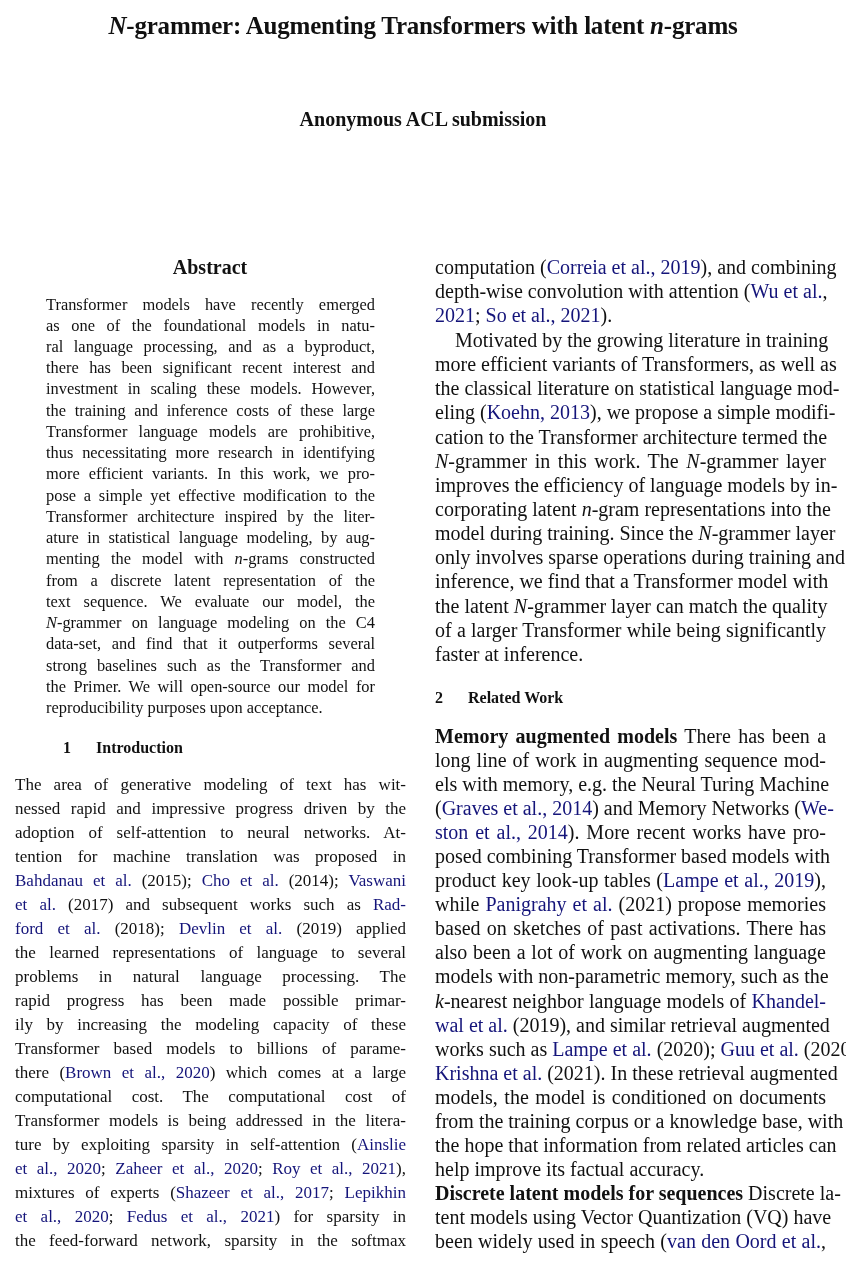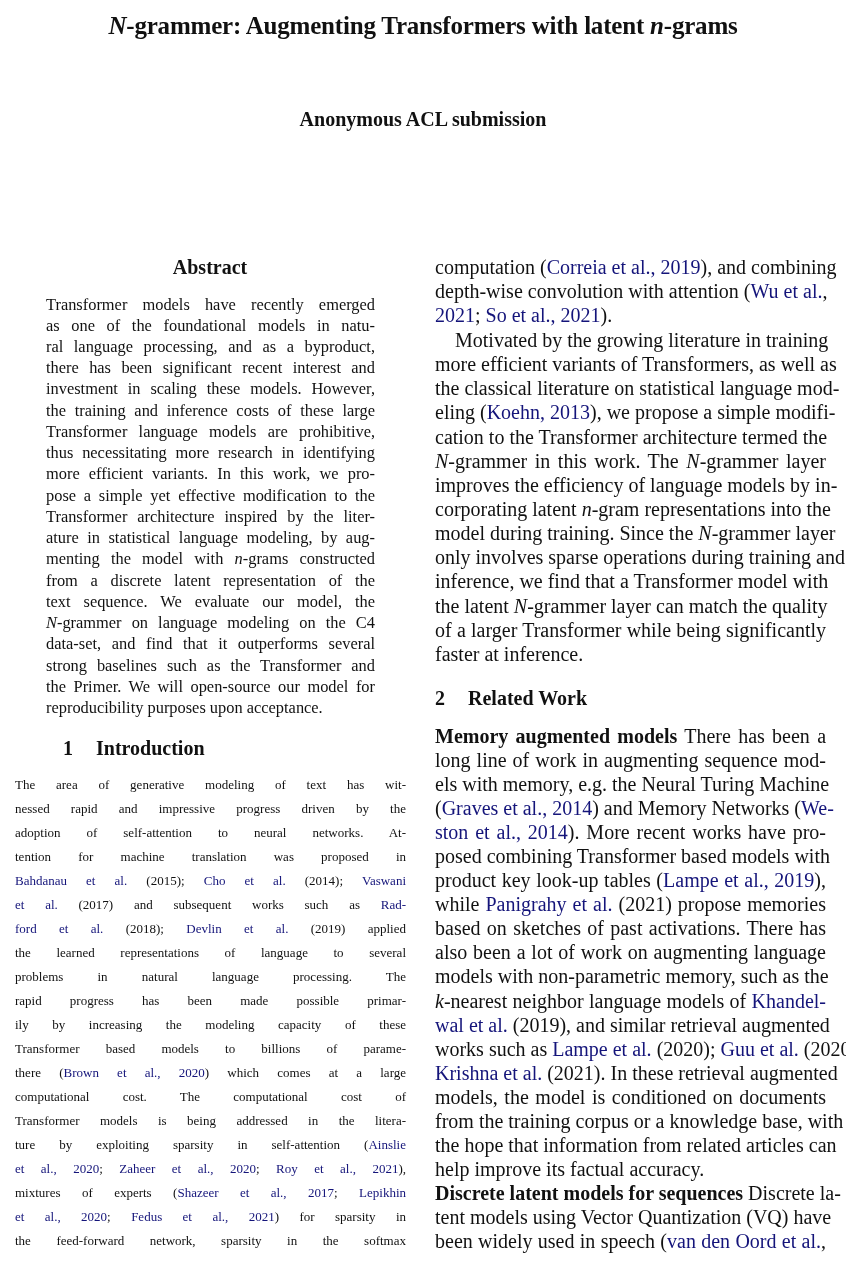--- a/index.html
+++ b/index.html
@@ -13,30 +13,30 @@
   }
   .author {
     position: absolute; left: 0; width: 846px; top: 106px; text-align: center;
     font-weight: bold; font-size: 20px; line-height: 26px;
   }
   .abs-head {
     position: absolute; left: 0; width: 420px; top: 254px; text-align: center;
     font-weight: bold; font-size: 20px; line-height: 26px;
   }
   .sec-head {
-    position: absolute; font-weight: bold; font-size: 20px; line-height: 26px;
+    position: absolute; font-weight: bold; font-size: 16px; line-height: 26px;
   }
   .sec-head .num { display: inline-block; width: 33px; }
   .line {
     position: absolute; white-space: nowrap; text-align: justify;
     text-align-last: justify;
   }
   .line.last { text-align-last: left; }
   .abs .line { left: 46px; width: 329px; font-size: 16.4px; line-height: 21px; height: 21px; }
-  .col1 .line { left: 15px; width: 391px; font-size: 13px; line-height: 24px; height: 24px; }
+  .col1 .line { left: 15px; width: 391px; font-size: 17px; line-height: 24px; height: 24px; }
   .col2 .line { left: 435px; width: 391px; font-size: 20px; line-height: 24px; height: 24px; }
   .col2 .line.indent { left: 455px; width: 371px; }
   .cite { color: #14147a; }
   i { font-style: italic; }
   b { font-weight: bold; }
 </style>
 </head>
 <body>
 
 <div class="title">

